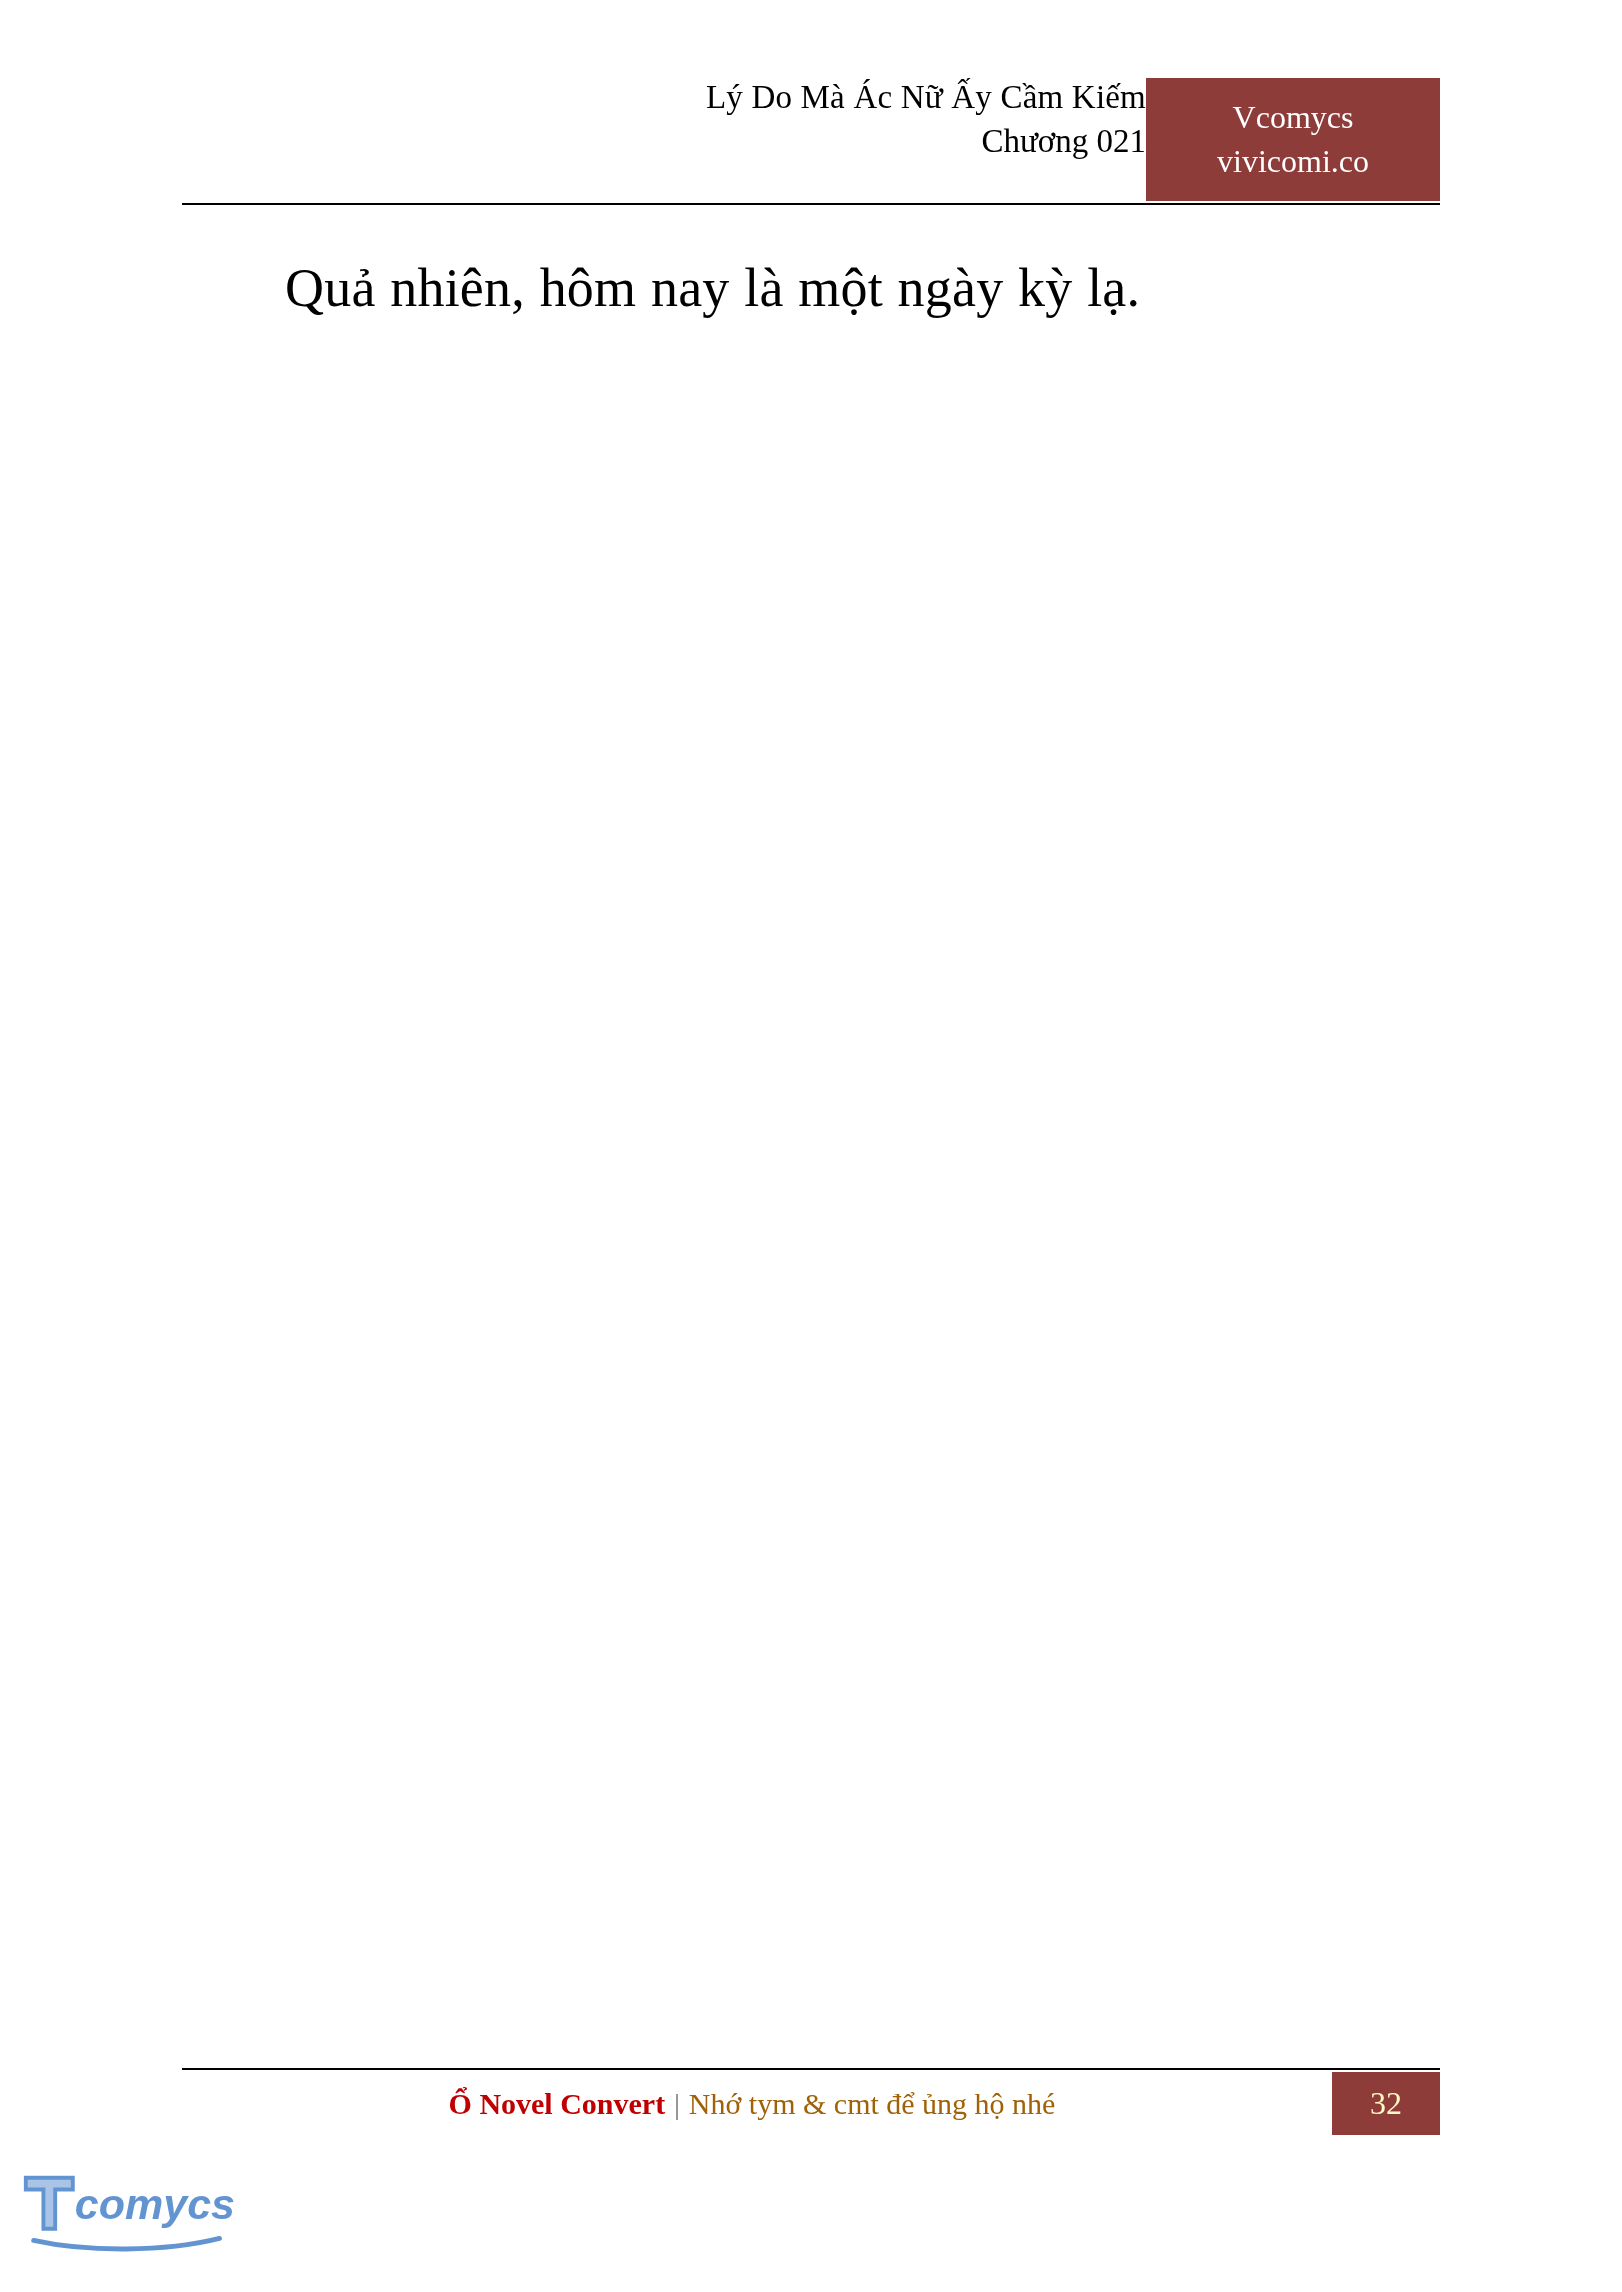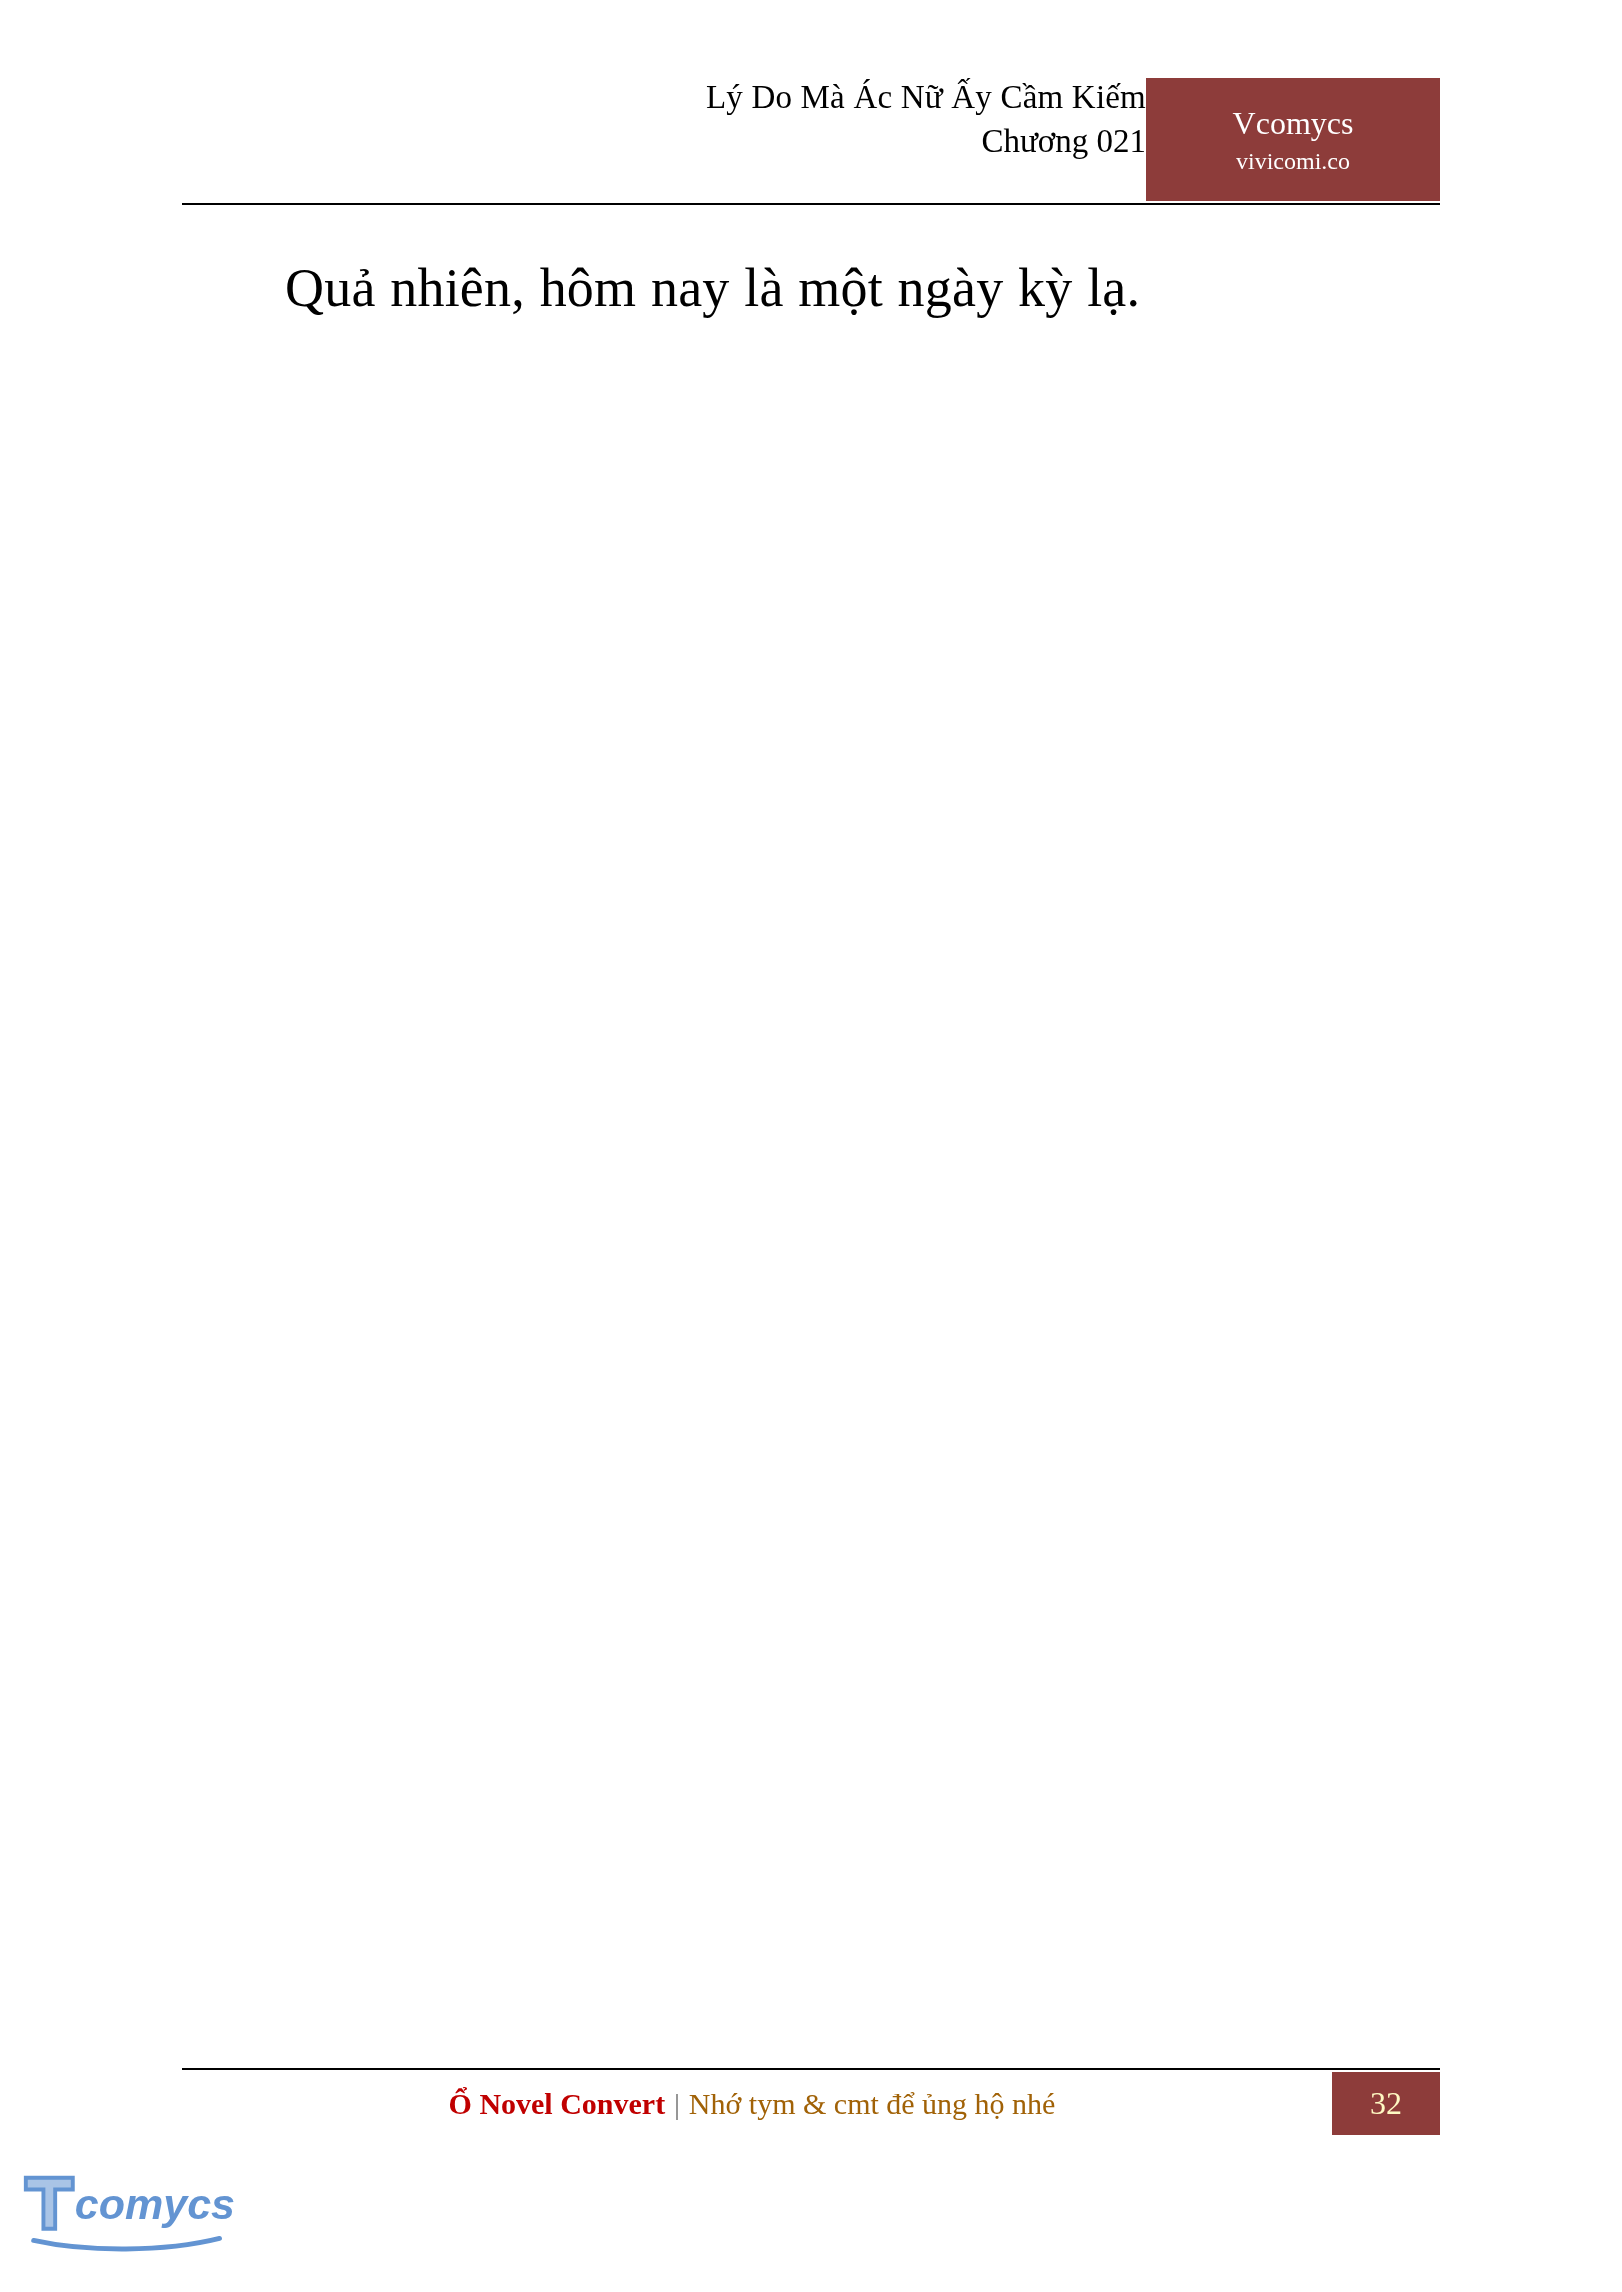--- a/index.html
+++ b/index.html
@@ -56,21 +56,21 @@
     height: 123px;
     background: #8d3c3a;
     color: #ffffff;
     display: flex;
     flex-direction: column;
     align-items: center;
     justify-content: center;
     line-height: 1.35;
   }
   .header-badge .b1 { font-size: 32px; }
-  .header-badge .b2 { font-size: 24px; }
+  .header-badge .b2 { font-size: 32px; }
 
   
   .content {
     position: absolute;
     left: 182px;
     top: 250px;
     width: 1258px;
   }
   .para {
     font-size: 54px;

